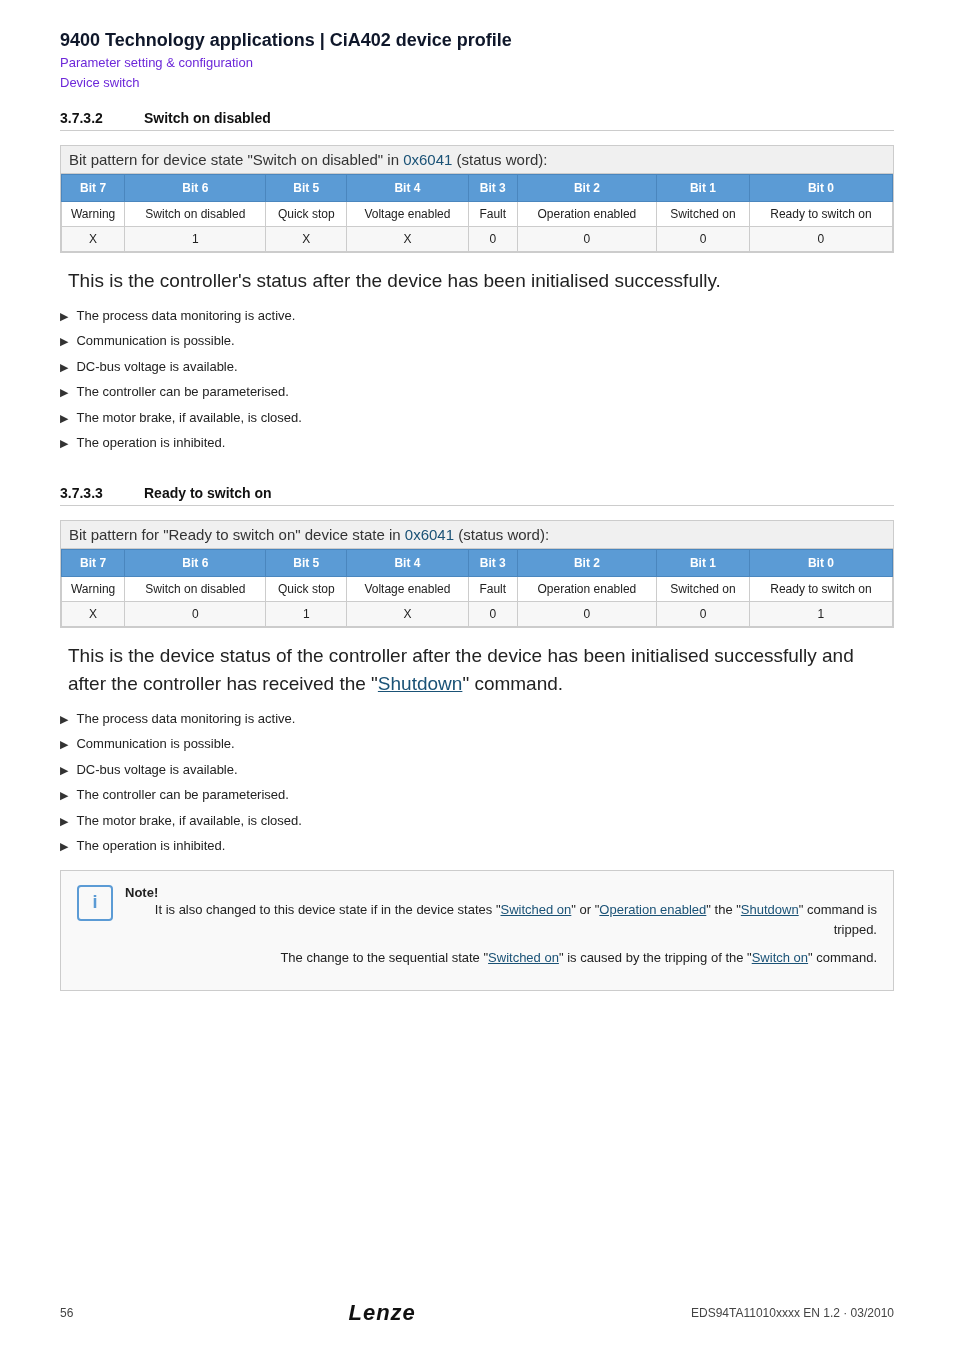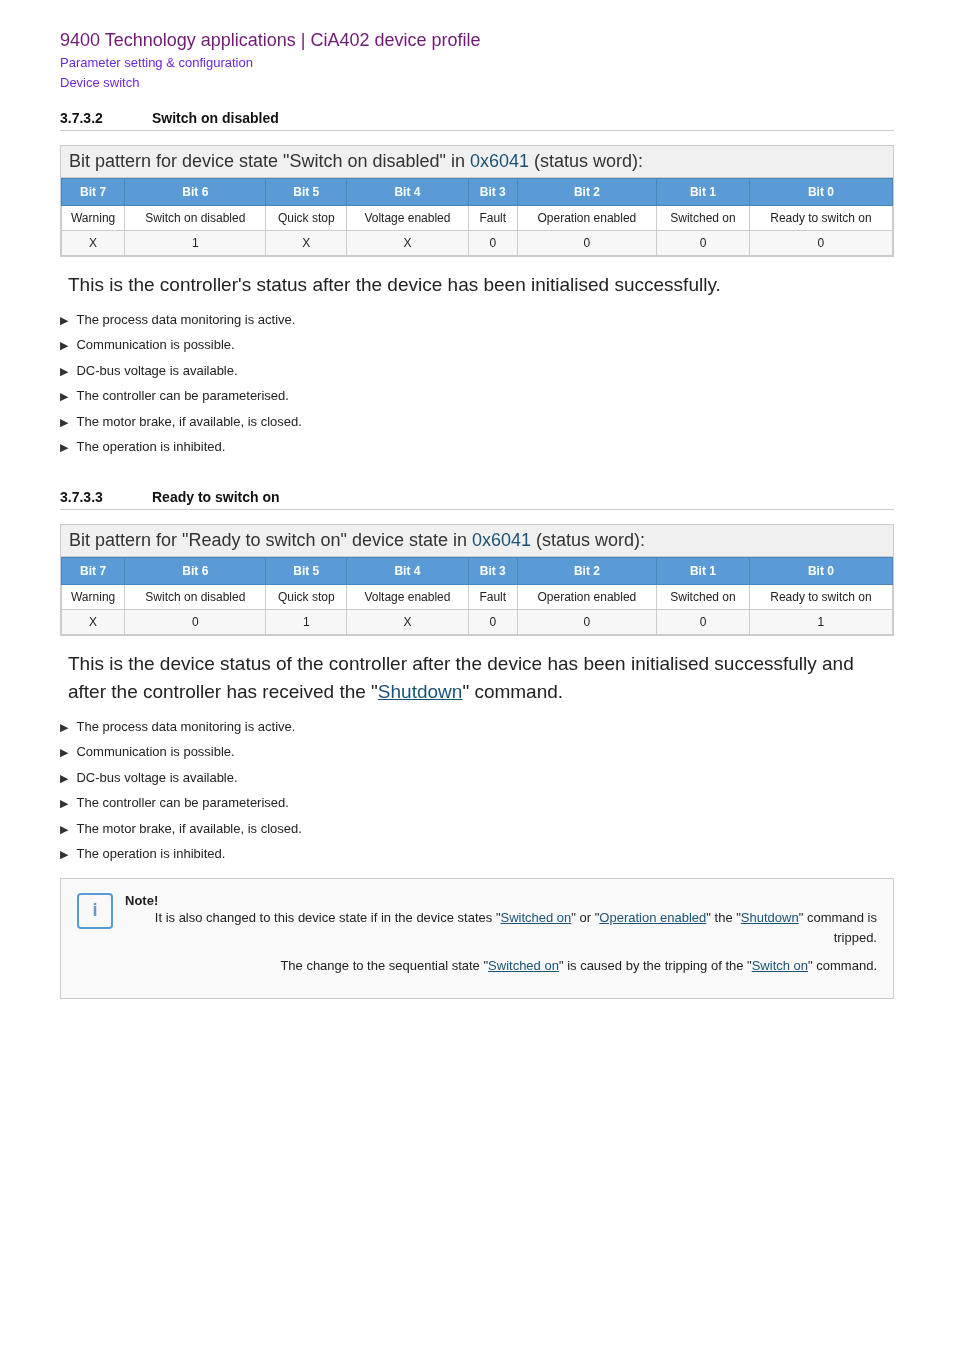--- a/index.html
+++ b/index.html
@@ -17,37 +17,37 @@
       min-height: 1350px;
       padding: 30px 60px 60px 60px;
       position: relative;
     }
     .page-header {
       border-bottom: none;
       margin-bottom: 18px;
     }
     .page-header h1 {
       font-size: 18px;
-      font-weight: normal;
-      color: #701a75;
+      font-weight: bold;
+      color: #0f172a;
       margin-bottom: 2px;
     }
     .page-header .subtitle {
       font-size: 13px;
       color: #6d28d9;
       line-height: 1.5;
     }
 
     .section {
       margin-bottom: 32px;
     }
     .section-heading {
       display: flex;
       align-items: baseline;
-      gap: 32px;
+      gap: 24px;
       margin-bottom: 14px;
       border-bottom: 1px solid #ccc;
       padding-bottom: 4px;
     }
     .section-number {
       font-size: 14px;
       font-weight: bold;
       color: #111;
       min-width: 60px;
     }
@@ -58,21 +58,21 @@
     }
 
     .table-wrapper {
       margin-bottom: 14px;
       border: 1px solid #ccc;
     }
     .table-caption {
       background: #f0f0f0;
       border-bottom: 1px solid #ccc;
       padding: 5px 8px;
-      font-size: 18px;
+      font-size: 15px;
       color: #333;
     }
     .table-caption a {
       color: #1a5276;
       text-decoration: none;
     }
     table {
       width: 100%;
       border-collapse: collapse;
     }
@@ -351,14 +351,19 @@
     <div class="note-box">
       <div class="note-icon">i</div>
       <div class="note-content">
         <div class="note-title">Note!</div>
         <p class="note-text" id="note-text-1">It is also changed to this device state if in the device states "<a href="#" style="color:#1a5276;text-decoration:underline;">Switched on</a>" or "<a href="#" style="color:#1a5276;text-decoration:underline;">Operation enabled</a>" the "<a href="#" style="color:#1a5276;text-decoration:underline;">Shutdown</a>" command is tripped.</p>
         <p class="note-text" id="note-text-2">The change to the sequential state "<a href="#" style="color:#1a5276;text-decoration:underline;">Switched on</a>" is caused by the tripping of the "<a href="#" style="color:#1a5276;">Switch on</a>" command.</p>
       </div>
     </div>
   </div>
 
+  <div class="footer">
+    <span>56</span>
+    <span class="footer-logo">Lenze</span>
+    <span>EDS94TA11010xxxx EN 1.2 · 03/2010</span>
+  </div>
 
 </div>
 
 </body></html>

